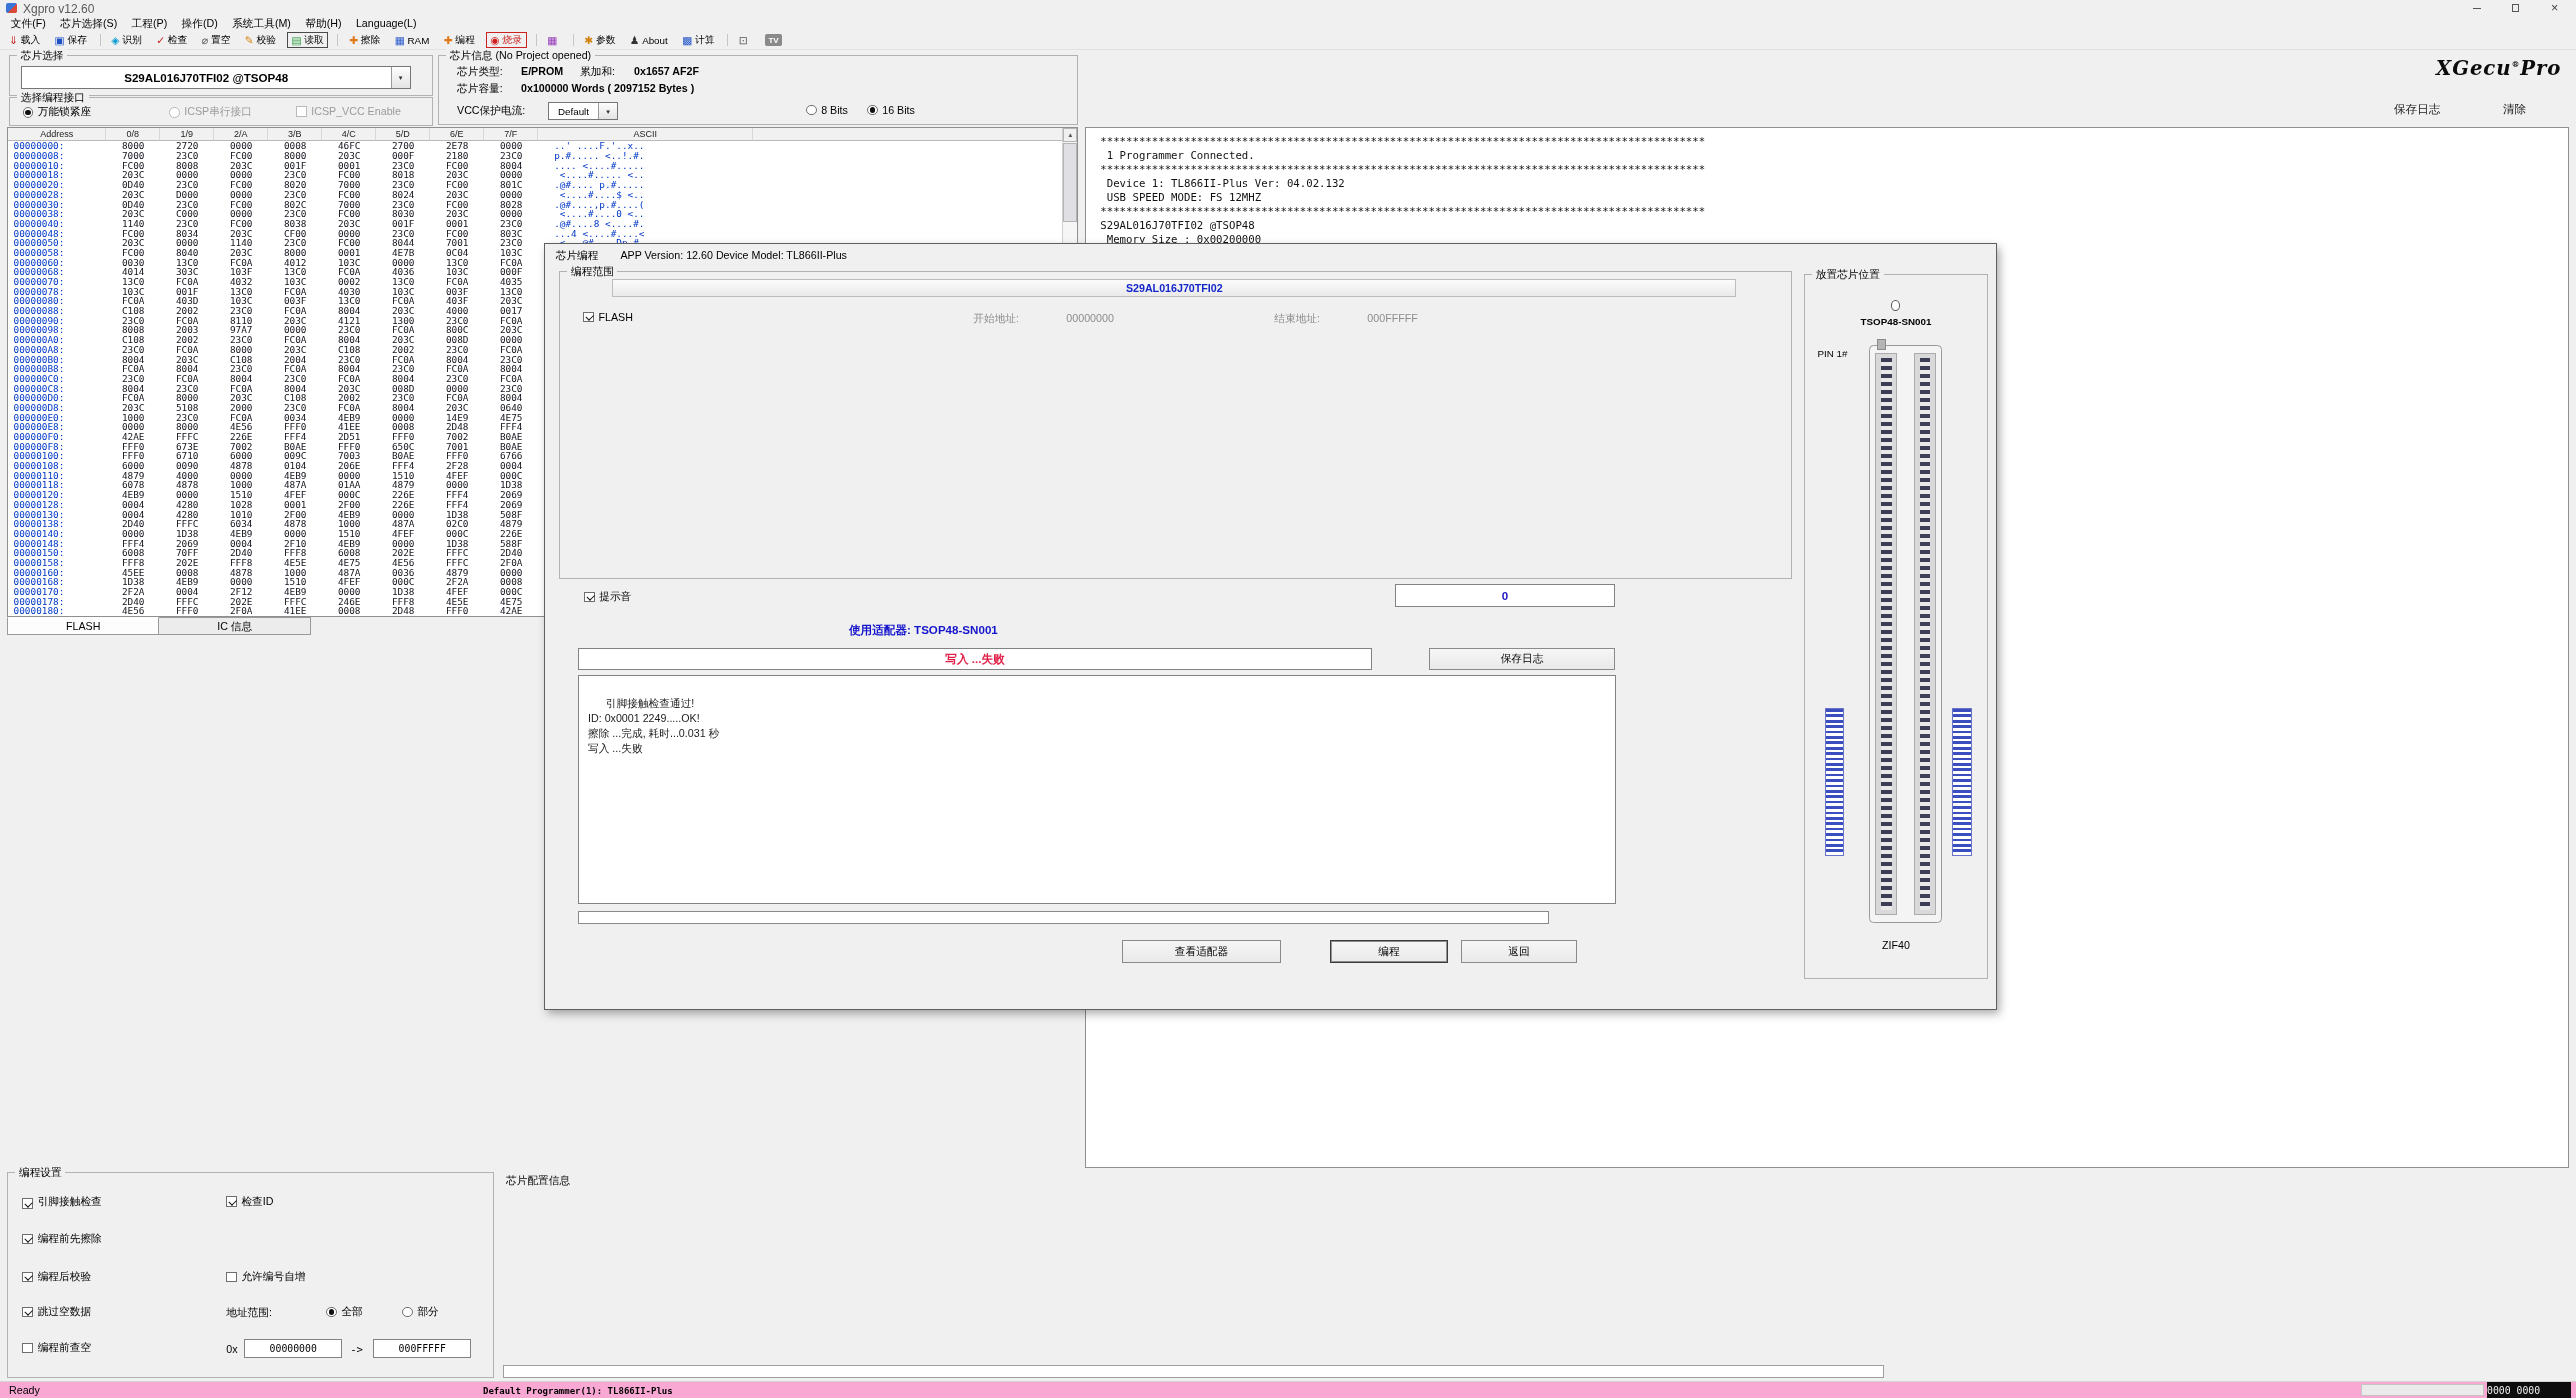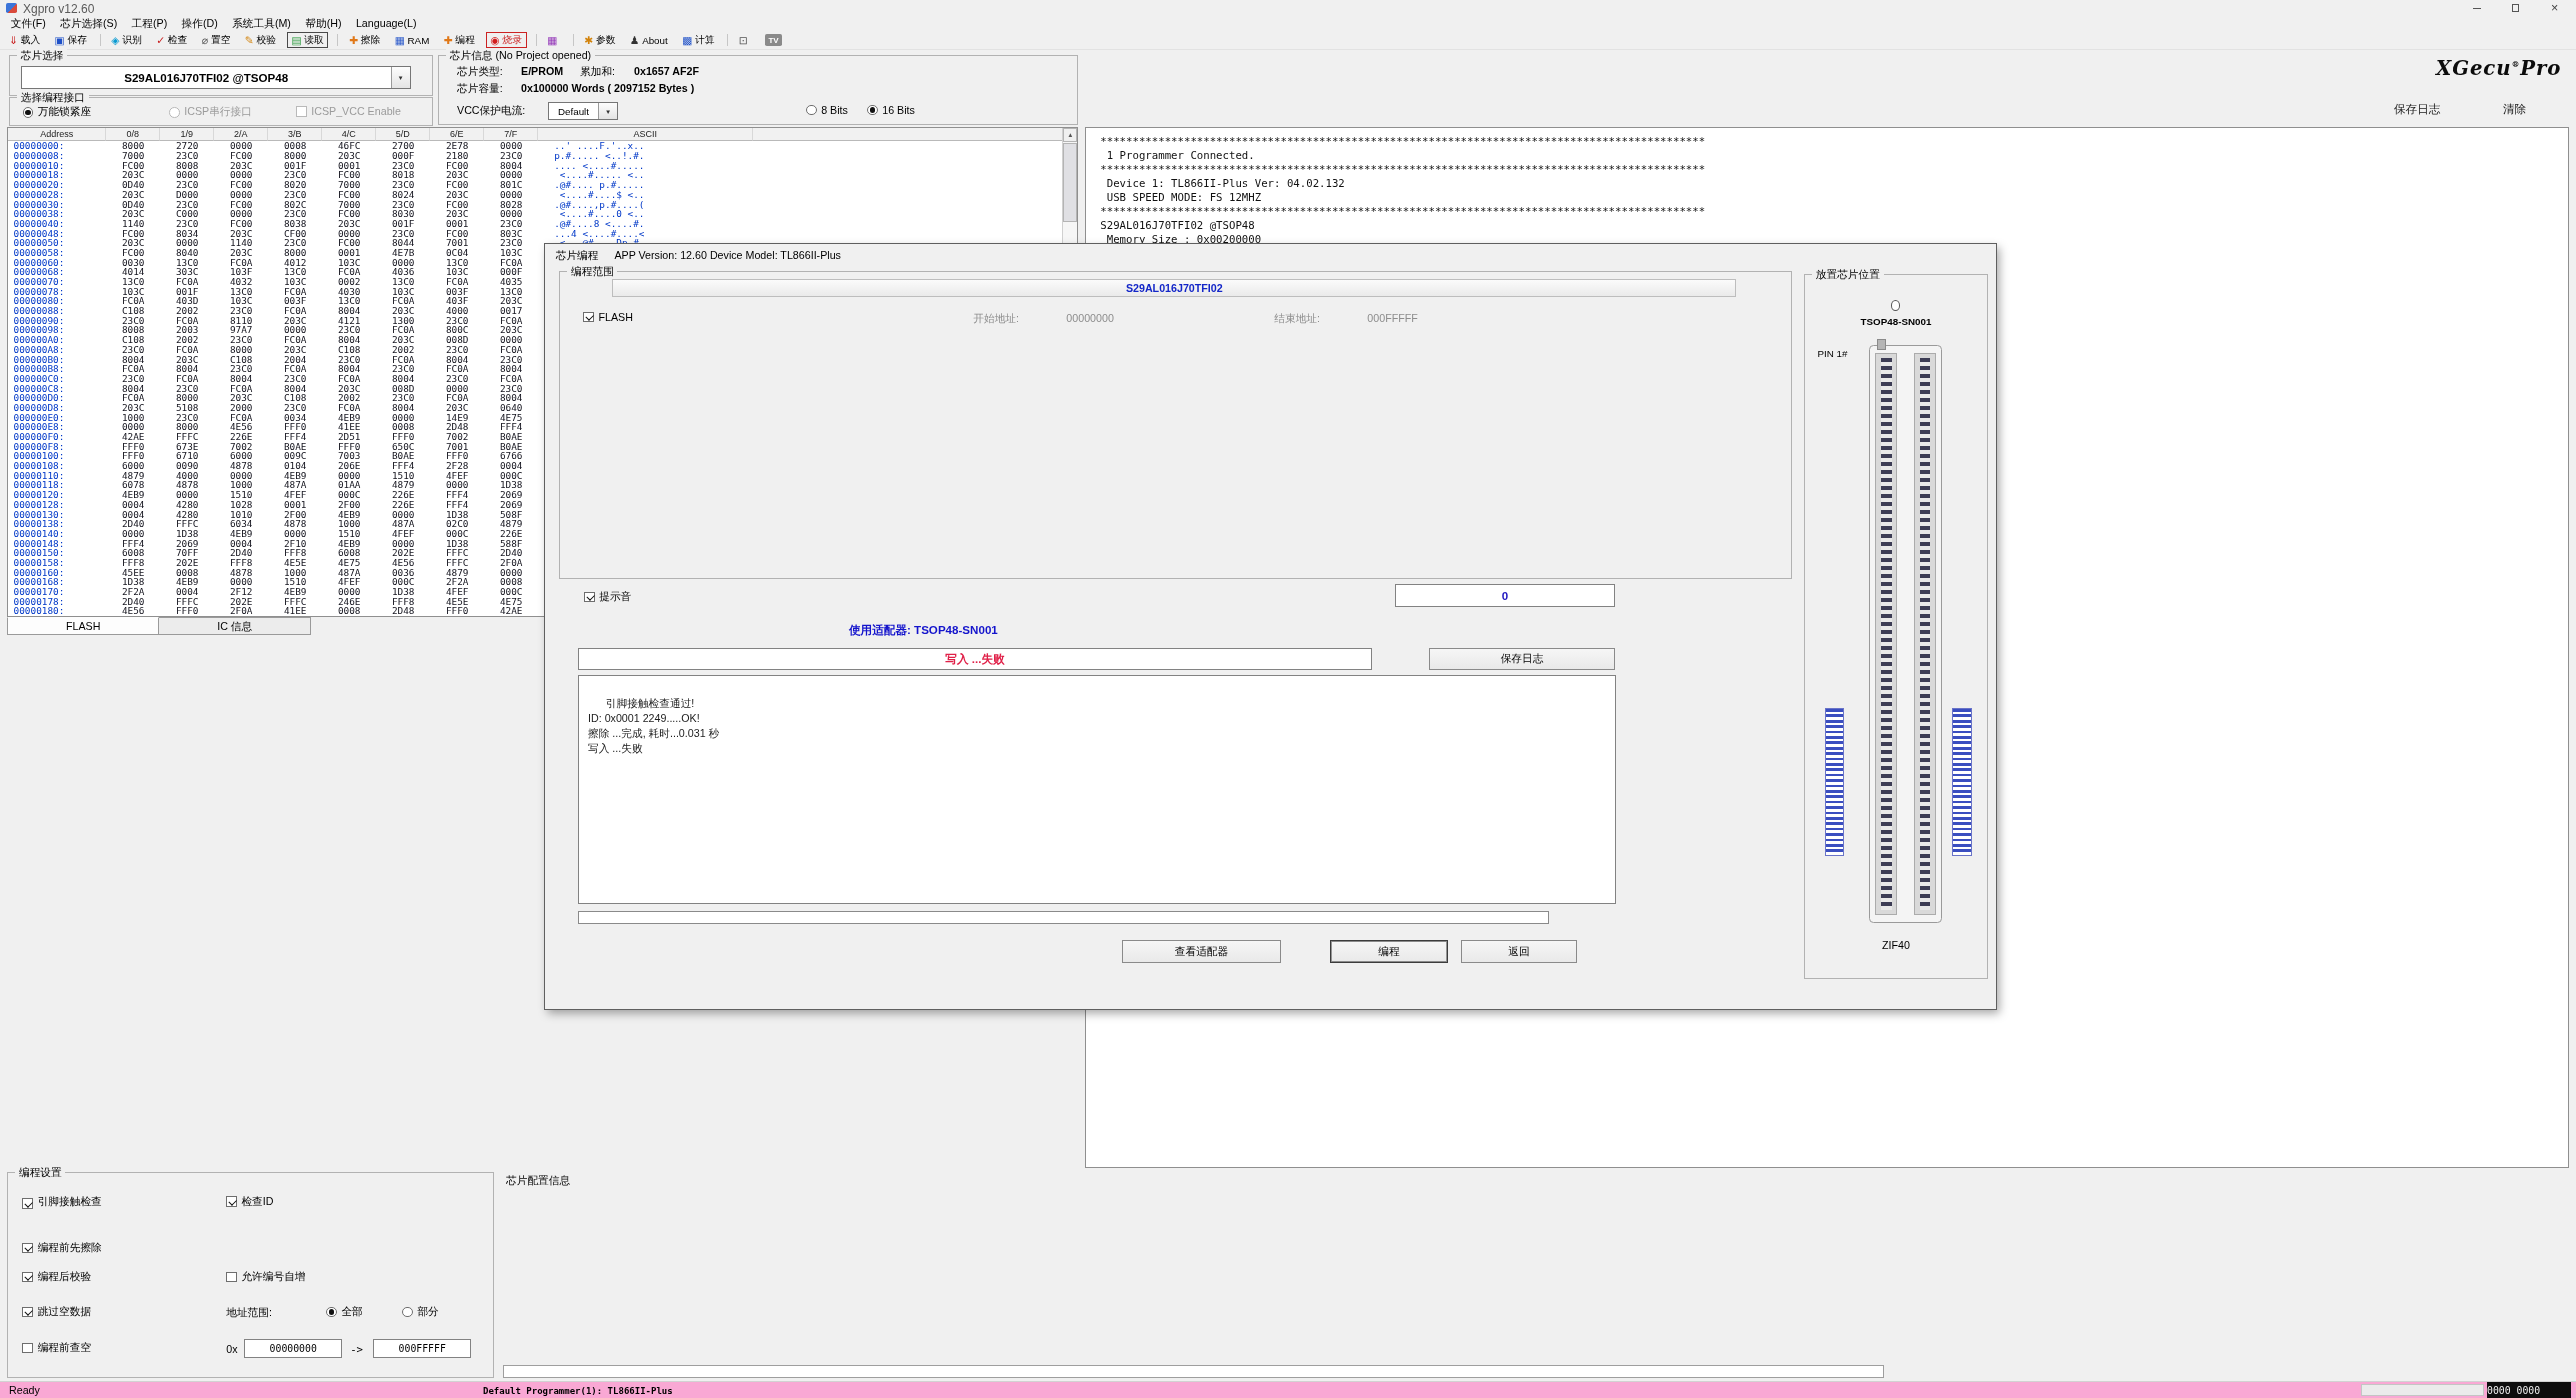--- a/index.html
+++ b/index.html
@@ -75,21 +75,21 @@
   .tab.inactive{background:#ececec;border-left:none;}
 
   
   .console{position:absolute;left:1085px;top:127px;width:1484px;height:1041px;background:#fff;border:0.9px solid #8f8f8f;}
   .console pre{padding:7.2px 0 0 14.3px;font-family:"DejaVu Sans Mono",monospace;font-size:10.7px;line-height:14px;white-space:pre;color:#111;}
 
   
   .dialog{position:absolute;left:544px;top:243px;width:1453px;height:767px;background:#f0f0f0;border:0.9px solid #5f5f5f;
     box-shadow:2.7px 3.6px 9px rgba(0,0,0,0.35);z-index:10;}
   .dlg-title{position:absolute;left:10.7px;top:5.4px;font-size:10.7px;white-space:nowrap;}
-  .dlg-title .sub{margin-left:13px;}
+  .dlg-title .sub{margin-left:19px;}
   .chip-header{position:absolute;left:52px;top:7.2px;right:55px;height:18px;border:0.9px solid #bdbdbd;
     background:linear-gradient(#fbfbfb,#eaeaea);text-align:center;line-height:17px;font-size:10.7px;font-weight:bold;color:#1326c8;}
   .grey12{position:absolute;font-size:10.7px;color:#8d8d8d;white-space:nowrap;}
   .blue-note{position:absolute;font-size:11.6px;font-weight:bold;color:#1414cc;white-space:nowrap;}
   .dlg-status{position:absolute;left:33px;top:404px;width:794px;height:22.4px;text-align:center;line-height:20.6px;
     font-size:11.6px;font-weight:bold;color:#e02048;}
   .dlg-count{position:absolute;left:850px;top:340px;width:220px;height:23px;text-align:center;line-height:21.5px;
     font-size:11.6px;font-weight:bold;color:#2016c0;}
   .dlg-result{position:absolute;left:33px;top:431px;width:1038px;height:229px;padding:5.4px 9px;font-size:10.7px;line-height:15px;white-space:pre;color:#1c1c1c;overflow:hidden;}
   .dlg-progress{position:absolute;left:33px;top:667px;width:971px;height:13.4px;background:#fff;border:0.9px solid #8a8a8a;}
@@ -970,21 +970,21 @@
     <span class="glabel">编程设置</span>
 
     <span class="opt checked" style="position:absolute;left:14.3px;top:21.5px;align-items:flex-end;">
       <span class="box"></span>
         <span>引脚接触检查</span>
     </span>
     <span class="opt checked" style="position:absolute;left:218px;top:21.5px;">
       <span class="box"></span>
         <span>检查ID</span>
     </span>
-    <span class="opt checked" style="position:absolute;left:14.3px;top:68px;">
+    <span class="opt checked" style="position:absolute;left:14.3px;top:59px;">
       <span class="box"></span>
         <span>编程前先擦除</span>
     </span>
     <span class="opt checked" style="position:absolute;left:14.3px;top:97px;">
       <span class="box"></span>
         <span>编程后校验</span>
     </span>
     <span class="opt" style="position:absolute;left:218px;top:97px;">
       <span class="box"></span>
         <span>允许编号自增</span>

